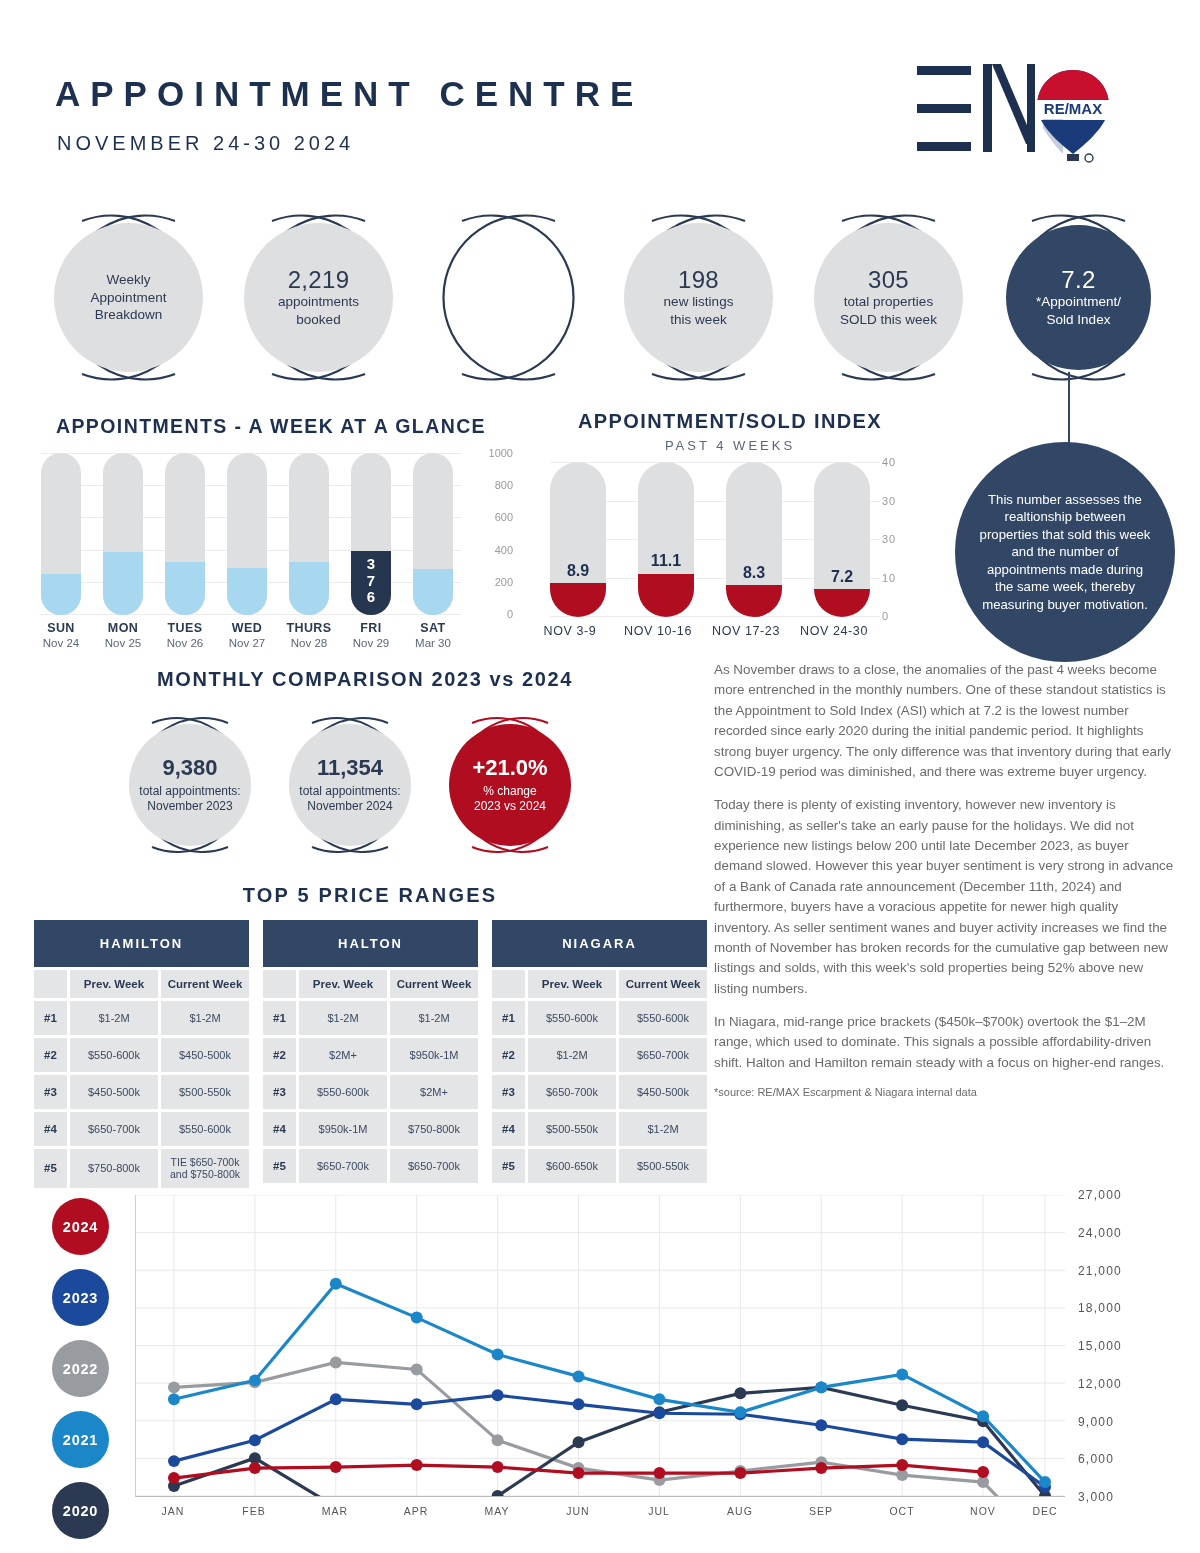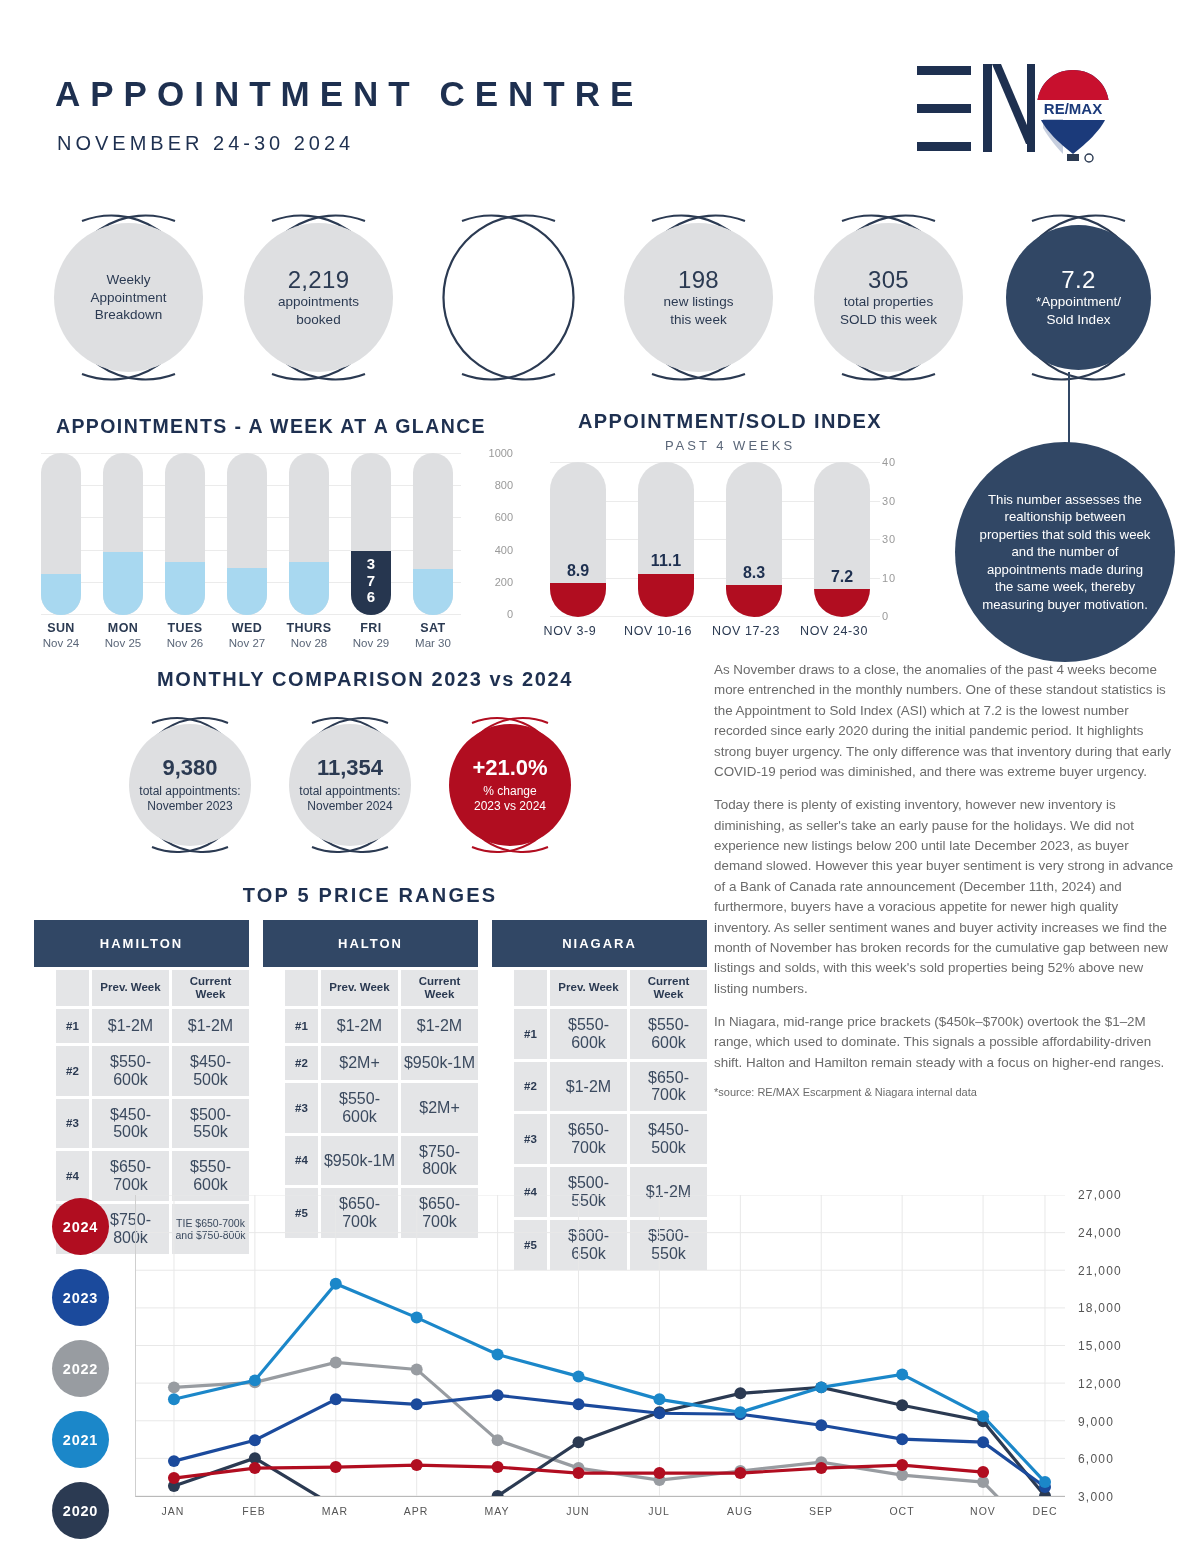--- a/index.html
+++ b/index.html
@@ -72,24 +72,24 @@
   .mcc.red .disc{background:#b10d20;color:#fff;}
   .mcc .big{font-size:22px;font-weight:700;line-height:1.15;}
   .mcc .sml{font-size:12px;line-height:1.3;margin-top:3px;}
 
   
   .top5{position:absolute;left:0;top:884px;width:740px;}
   .top5 .h-sec{font-size:20px;letter-spacing:2.2px;}
   .tblwrap{position:absolute;top:36px;display:flex;gap:14px;left:34px;}
   .tbl{width:215px;}
   .tbl .cap{background:#314765;color:#fff;text-align:center;font-size:13px;font-weight:700;letter-spacing:2px;padding:16px 0;}
-  .trow{display:flex;gap:3px;margin-top:3px;margin-left:22px;}
+  .trow{display:flex;gap:3px;margin-top:3px;}
   .c0{width:33px;background:#e4e5e7;display:flex;align-items:center;justify-content:center;font-size:11.5px;font-weight:700;color:#2b3a52;}
   .c1,.c2{flex:1;background:#e4e5e7;display:flex;align-items:center;justify-content:center;text-align:center;
-      font-size:16px;color:#3b4a5f;padding:7px 2px;min-height:34px;line-height:1.12;}
+      font-size:11px;color:#3b4a5f;padding:7px 2px;min-height:34px;line-height:1.12;}
   .hdrow .c0{background:#e4e5e7;}
   .hdrow .c1,.hdrow .c2{font-size:11.5px;font-weight:700;color:#2b3a52;min-height:28px;padding:5px 2px;}
   .tie{font-size:10.5px;line-height:1.18;}
 
   
   .copy{position:absolute;left:714px;top:660px;width:460px;}
   .copy p{font-size:13.4px;line-height:1.52;color:#6b6b6b;margin-bottom:13px;text-align:left;}
   .src{font-size:11px;color:#6b6b6b;margin-top:6px;}
 
   

